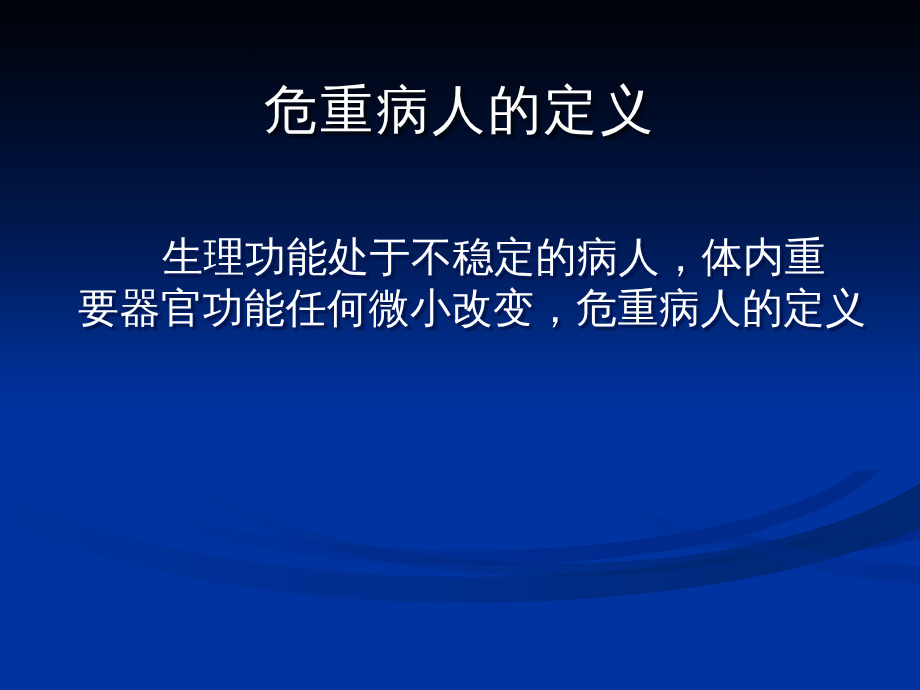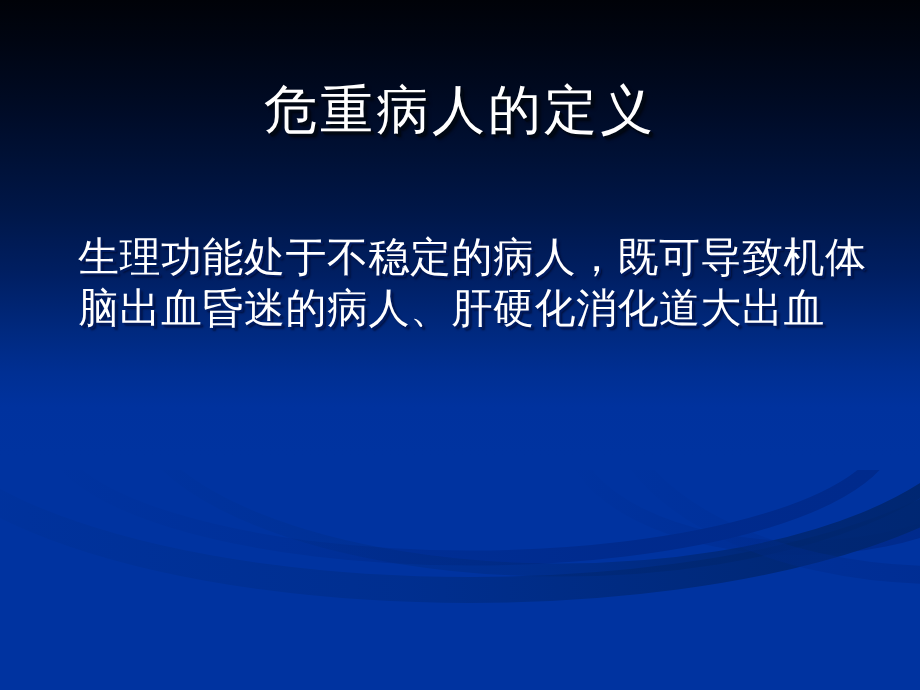--- a/index.html
+++ b/index.html
@@ -122,17 +122,17 @@
 
       <ellipse cx="940" cy="390" rx="330" ry="185" fill="none" stroke="url(#fadeL)" stroke-width="18"></ellipse>
     </g>
   </svg>
 
   <div id="title-block">
     <span id="title-text">危重病人的定义</span>
   </div>
 
   <div id="body-block">
-    <div class="body-line">生理功能处于不稳定的病人，既可导致机体</div>
-    <div class="body-line">脑出血昏迷的病人、肝硬化消化道大出血</div>
+    <div class="body-line indent">生理功能处于不稳定的病人，体内重</div>
+    <div class="body-line">要器官功能任何微小改变，危重病人的定义</div>
   </div>
 
 </div>
 
 </body></html>

